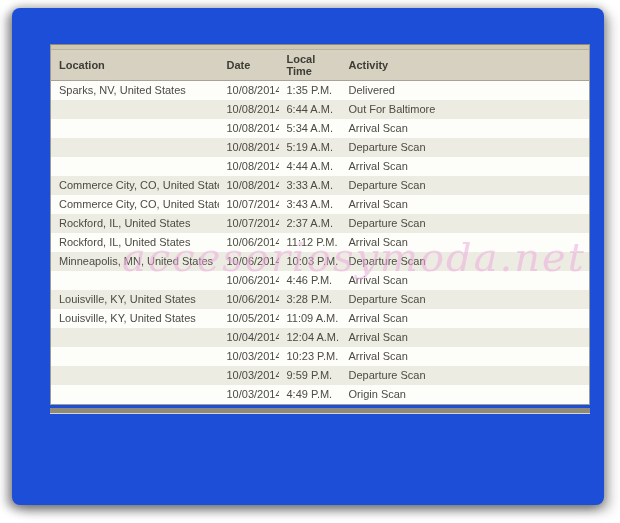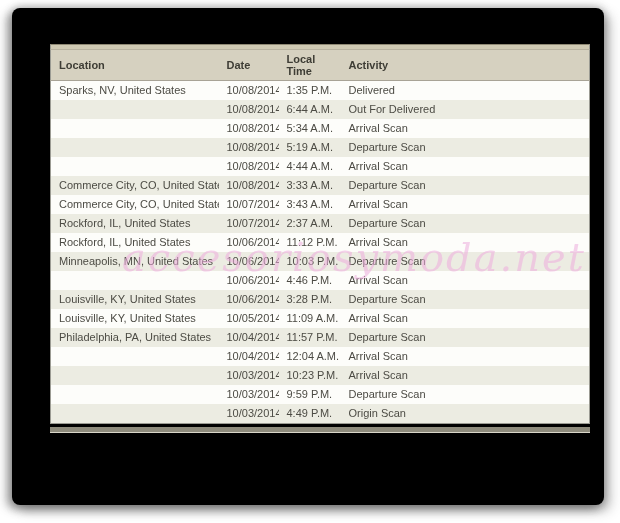--- a/index.html
+++ b/index.html
@@ -10,21 +10,21 @@
     background: #ffffff;
     overflow: hidden;
     font-family: "Liberation Sans", sans-serif;
   }
   .card {
     position: absolute;
     left: 12px;
     top: 8px;
     right: 16px;
     bottom: 18px;
-    background: #000000;
+    background: #1d4ed8;
     border-radius: 8px;
     box-shadow:
       -6px 4px 10px rgba(60,60,60,0.40),
        6px 6px 12px rgba(60,60,60,0.35),
        0 -3px 8px rgba(60,60,60,0.20),
        0 3px 8px rgba(60,60,60,0.25);
   }
   .table-wrap {
     position: absolute;
     left: 38px;
@@ -121,21 +121,21 @@
           <tr>
             <td>Sparks, NV, United States</td>
             <td>10/08/2014</td>
             <td>1:35 P.M.</td>
             <td>Delivered</td>
           </tr>
           <tr>
             <td></td>
             <td>10/08/2014</td>
             <td>6:44 A.M.</td>
-            <td>Out For Delivered</td>
+            <td>Out For Baltimore</td>
           </tr>
           <tr>
             <td></td>
             <td>10/08/2014</td>
             <td>5:34 A.M.</td>
             <td>Arrival Scan</td>
           </tr>
           <tr>
             <td></td>
             <td>10/08/2014</td>
@@ -188,26 +188,20 @@
             <td>Louisville, KY, United States</td>
             <td>10/06/2014</td>
             <td>3:28 P.M.</td>
             <td>Departure Scan</td>
           </tr>
           <tr>
             <td>Louisville, KY, United States</td>
             <td>10/05/2014</td>
             <td>11:09 A.M.</td>
             <td>Arrival Scan</td>
-          </tr>
-          <tr>
-            <td>Philadelphia, PA, United States</td>
-            <td>10/04/2014</td>
-            <td>11:57 P.M.</td>
-            <td>Departure Scan</td>
           </tr>
           <tr>
             <td></td>
             <td>10/04/2014</td>
             <td>12:04 A.M.</td>
             <td>Arrival Scan</td>
           </tr>
           <tr>
             <td></td>
             <td>10/03/2014</td>

